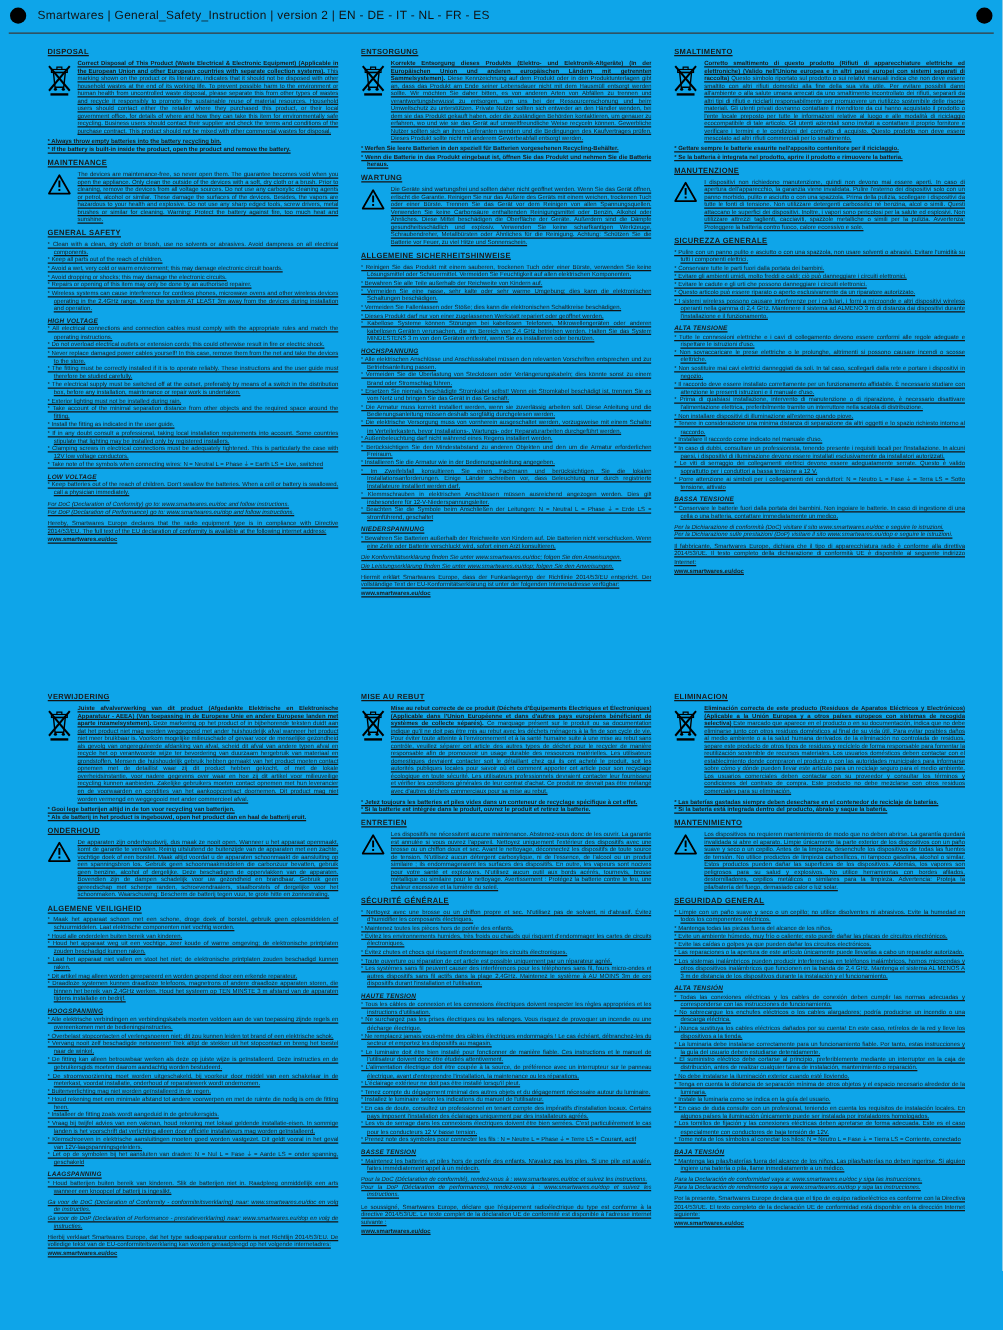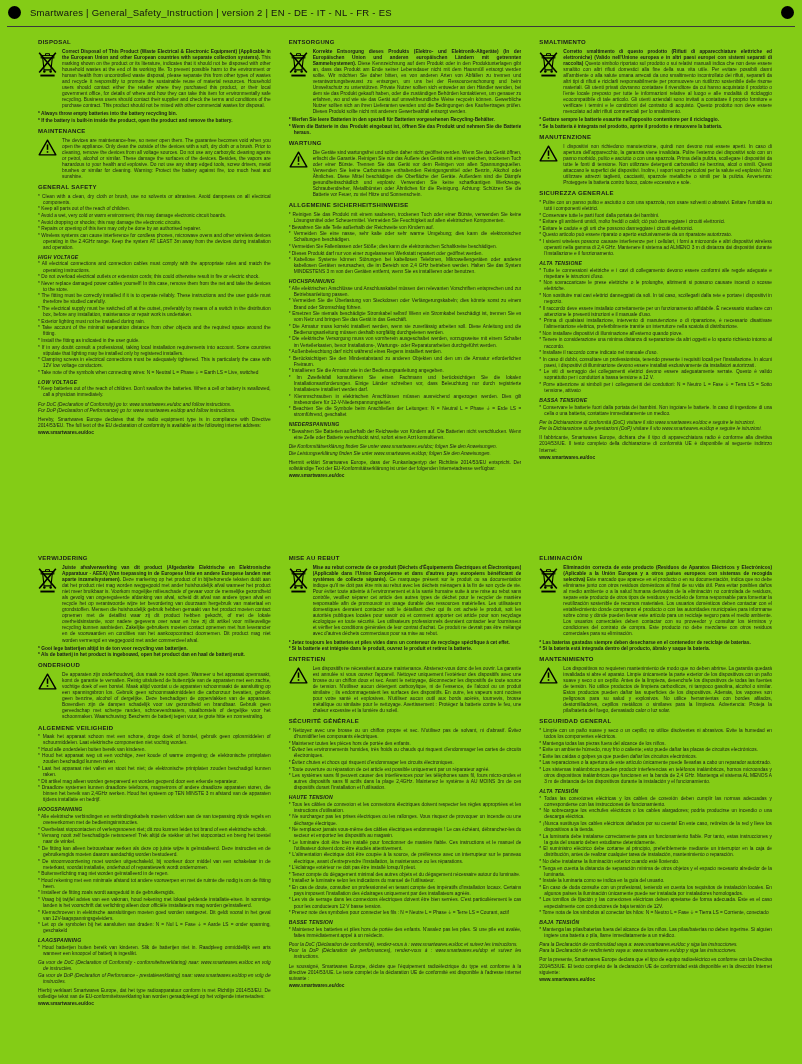--- a/index.html
+++ b/index.html
@@ -1,18 +1,18 @@
 <!DOCTYPE html>
 <html><head>
 <meta charset="utf-8">
 <style>
   * { margin:0; padding:0; box-sizing:border-box; }
   html,body { background:#e8e8e8; }
   body { width:802px; height:1064px; font-family:"Liberation Sans","DejaVu Sans",sans-serif; }
-  .page { width:802px; height:1064px; background:#84cc16; color:#141414; position:relative; overflow:hidden; }
+  .page { width:802px; height:1064px; background:#0ea5e9; color:#141414; position:relative; overflow:hidden;text-decoration:underline; }
   .header { position:relative; height:26px; }
   .reg-dot { width:13px; height:13px; border-radius:50%; background:#000; position:absolute; top:6px; }
   .reg-dot.left { left:8px; }
   .reg-dot.right { right:8px; }
   .doc-title { position:absolute; left:30px; top:7px; font-size:9.5px; letter-spacing:.25px; color:#111; white-space:nowrap; }
   .header-rule { border:none; border-top:1px solid #3a3a3a; margin:0 7px; }
   .content { display:grid; grid-template-columns:1fr 1fr 1fr; grid-template-rows:506px 494px; column-gap:18px; row-gap:10px; padding:12px 30px 0 38px; }
   .lang-block { font-size:4.8px; line-height:1.27; text-align:justify; overflow:hidden; color:#1a1a1a; }
   h3.section { font-size:6px; font-weight:bold; letter-spacing:.3px; margin:0 0 2px 0; text-align:left; }
   h3.section.later { margin-top:4px; }

